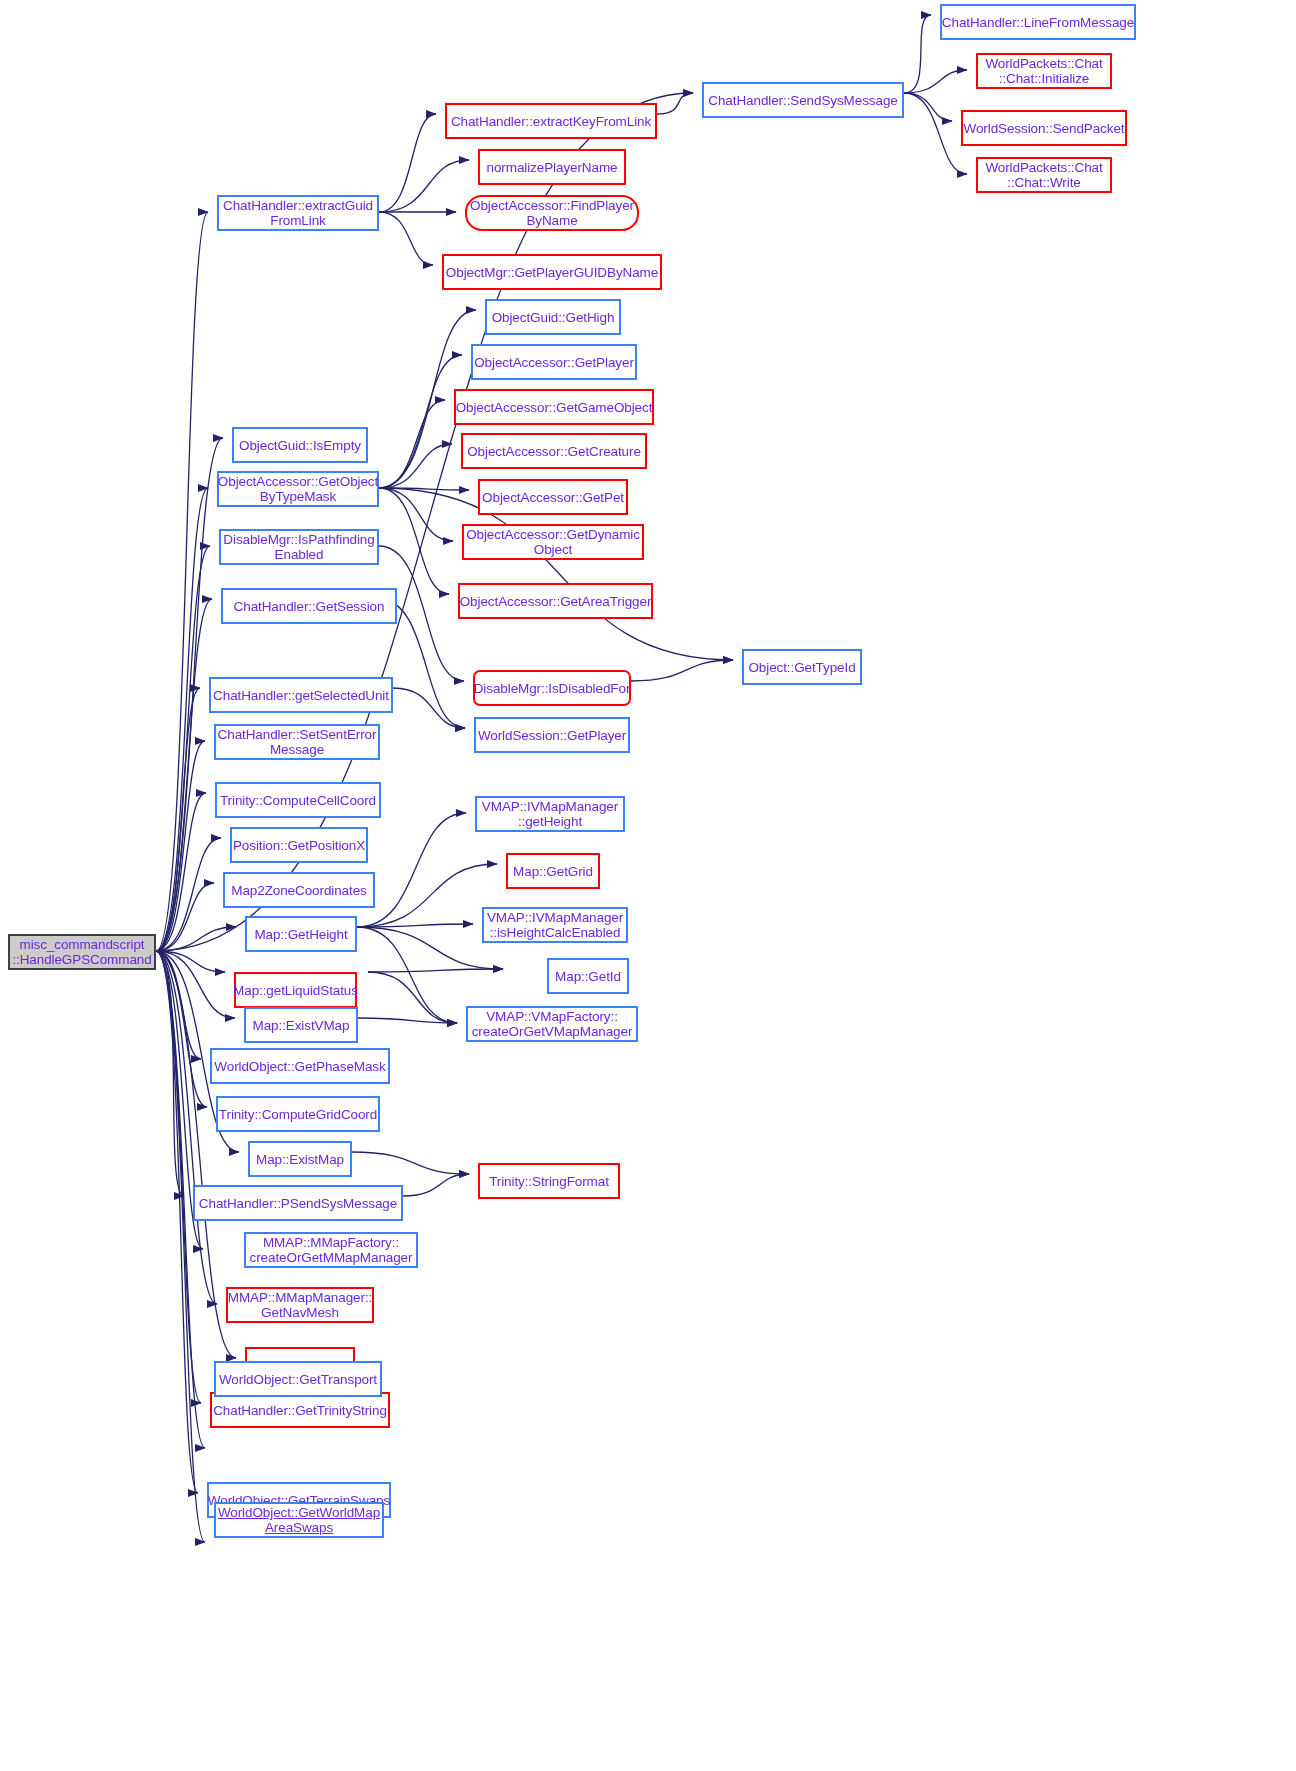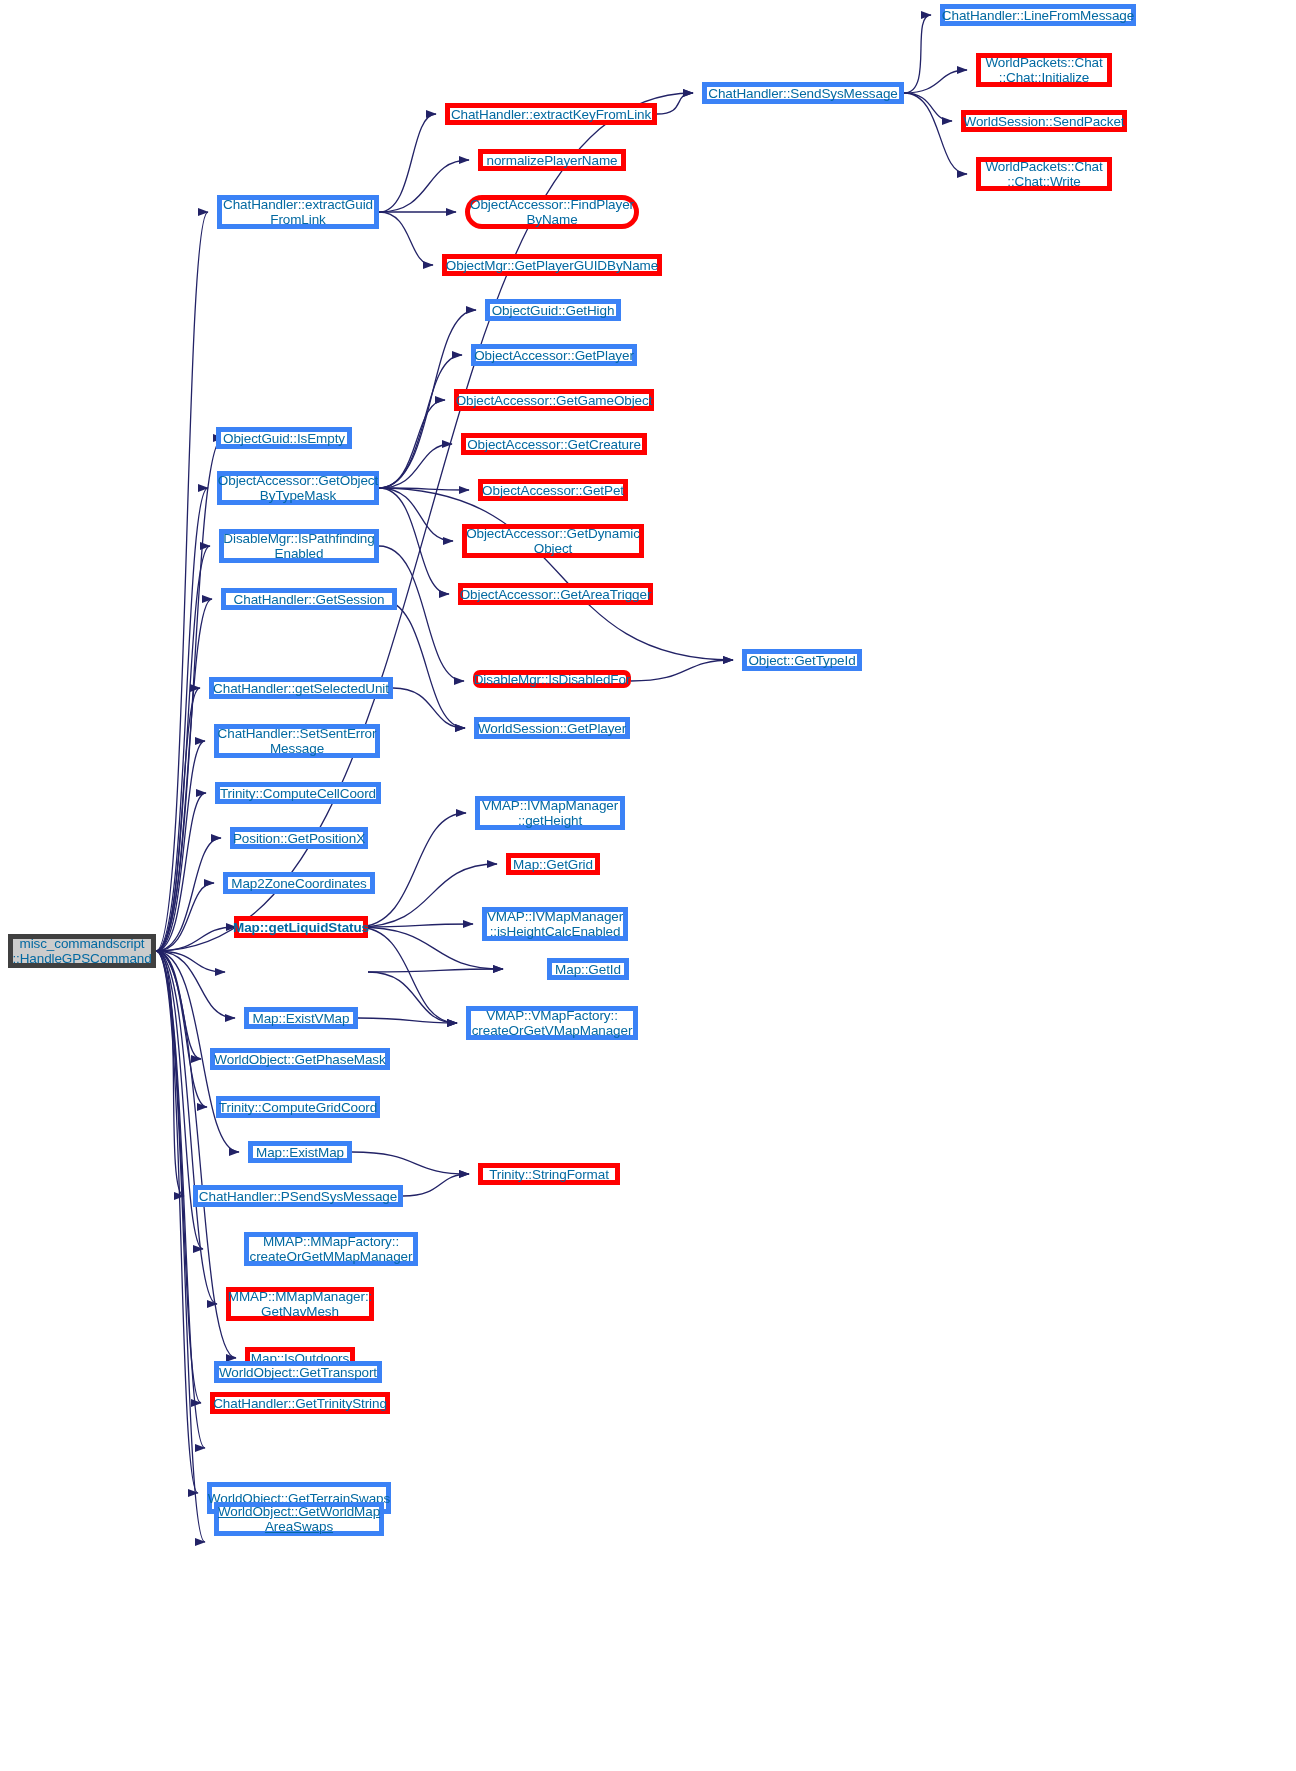--- a/index.html
+++ b/index.html
@@ -23,31 +23,31 @@
     left: 0;
     top: 0;
     width: 1296px;
     height: 1771px;
     pointer-events: none;
   }
   .node {
     position: absolute;
     box-sizing: border-box;
     background: #ffffff;
-    border: 5px solid #3b82f6;
+    border: 2px solid #3b82f6;
     display: flex;
     align-items: center;
     justify-content: center;
     text-align: center;
     font-size: 13.5px;
     line-height: 15px;
-    color: #0369a1;
+    color: #6d28d9;
     letter-spacing: -0.1px;
     white-space: pre-line;
-    padding: 4px 3px;
+    padding: 16px 3px;
   }
   .node.red {
     border-color: #ff0000;
   }
   .node.root {
     background: #cccccc;
     border-color: #404040;
   }
 </style>
 </head>
@@ -137,37 +137,37 @@
       <div class="node red" style="left: 976px; top: 157px; width: 136px; height: 34px;">WorldPackets::Chat
 ::Chat::Write</div>
       <div class="node" style="left: 485px; top: 299px; width: 136px; height: 22px;">ObjectGuid::GetHigh</div>
       <div class="node" style="left: 471px; top: 344px; width: 166px; height: 22px;">ObjectAccessor::GetPlayer</div>
       <div class="node red" style="left: 454px; top: 389px; width: 200px; height: 22px;">ObjectAccessor::GetGameObject</div>
       <div class="node red" style="left: 461px; top: 433px; width: 186px; height: 22px;">ObjectAccessor::GetCreature</div>
       <div class="node red" style="left: 478px; top: 479px; width: 150px; height: 22px;">ObjectAccessor::GetPet</div>
       <div class="node red" style="left: 462px; top: 524px; width: 182px; height: 34px;">ObjectAccessor::GetDynamic
 Object</div>
       <div class="node red" style="left: 458px; top: 583px; width: 195px; height: 22px;">ObjectAccessor::GetAreaTrigger</div>
-      <div class="node" style="left: 216px; top: 427px; width: 136px; height: 22px;">ObjectGuid::IsEmpty</div>
+      <div class="node" style="left: 232px; top: 427px; width: 136px; height: 22px;">ObjectGuid::IsEmpty</div>
       <div class="node" style="left: 217px; top: 471px; width: 162px; height: 34px;">ObjectAccessor::GetObject
 ByTypeMask</div>
       <div class="node" style="left: 219px; top: 529px; width: 160px; height: 34px;">DisableMgr::IsPathfinding
 Enabled</div>
       <div class="node" style="left: 221px; top: 588px; width: 176px; height: 22px;">ChatHandler::GetSession</div>
       <div class="node red" style="left: 473px; top: 670px; width: 158px; height: 15px; border-radius: 7px;">DisableMgr::IsDisabledFor</div>
       <div class="node" style="left: 742px; top: 649px; width: 120px; height: 22px;">Object::GetTypeId</div>
       <div class="node" style="left: 209px; top: 677px; width: 184px; height: 22px;">ChatHandler::getSelectedUnit</div>
       <div class="node" style="left: 474px; top: 717px; width: 156px; height: 22px;">WorldSession::GetPlayer</div>
       <div class="node" style="left: 214px; top: 724px; width: 166px; height: 34px;">ChatHandler::SetSentError
 Message</div>
       <div class="node" style="left: 215px; top: 782px; width: 166px; height: 22px;">Trinity::ComputeCellCoord</div>
       <div class="node" style="left: 230px; top: 827px; width: 138px; height: 22px;">Position::GetPositionX</div>
       <div class="node" style="left: 223px; top: 872px; width: 152px; height: 22px;">Map2ZoneCoordinates</div>
       <div class="node" style="left: 245px; top: 916px; width: 112px; height: 22px;">Map::GetHeight</div>
-      <div class="node red" style="left: 234px; top: 916px; width: 134px; height: 22px; font-weight: bold;">Map::getLiquidStatus</div>
+      <div class="node red" style="left: 234px; top: 972px; width: 123px; height: 22px;">Map::getLiquidStatus</div>
       <div class="node" style="left: 244px; top: 1007px; width: 114px; height: 22px;">Map::ExistVMap</div>
       <div class="node" style="left: 210px; top: 1048px; width: 180px; height: 22px;">WorldObject::GetPhaseMask</div>
       <div class="node" style="left: 216px; top: 1096px; width: 164px; height: 22px;">Trinity::ComputeGridCoord</div>
       <div class="node" style="left: 248px; top: 1141px; width: 104px; height: 22px;">Map::ExistMap</div>
       <div class="node" style="left: 193px; top: 1185px; width: 210px; height: 22px;">ChatHandler::PSendSysMessage</div>
       <div class="node" style="left: 212px; top: 1232px; width: 174px; height: 34px; margin-left: 32px;">MMAP::MMapFactory::
 createOrGetMMapManager</div>
       <div class="node red" style="left: 226px; top: 1287px; width: 148px; height: 34px;">MMAP::MMapManager::
 GetNavMesh</div>
       <div class="node red" style="left: 245px; top: 1347px; width: 110px; height: 22px;">Map::IsOutdoors</div>

